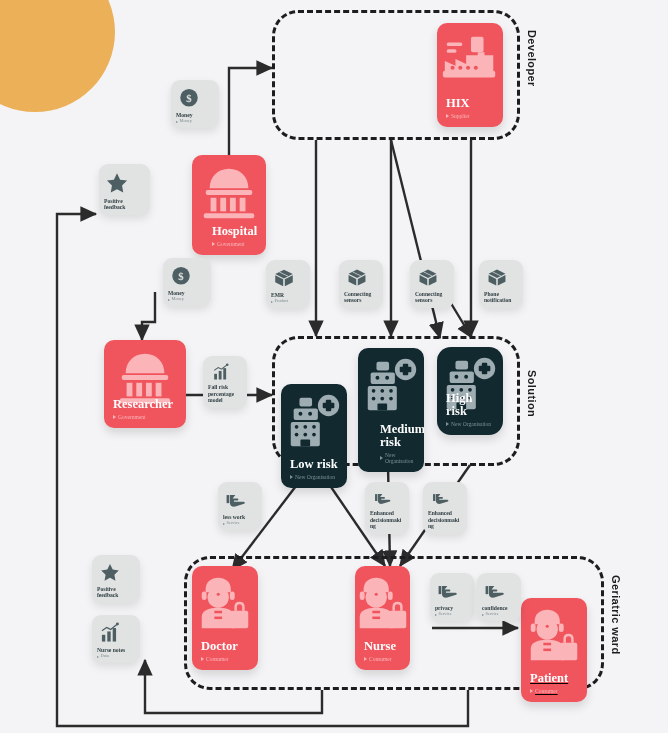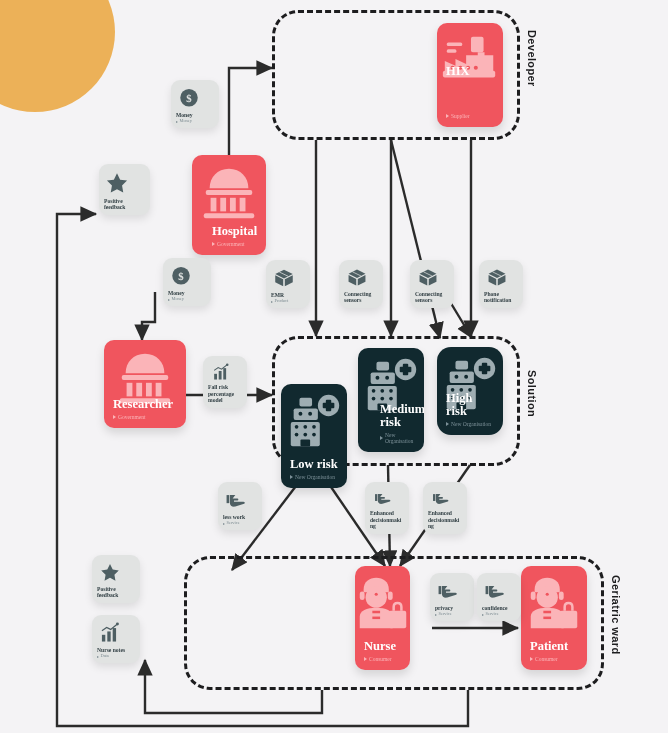--- a/index.html
+++ b/index.html
@@ -176,21 +176,21 @@
       <path d="M468,690 L468,726 L57,726 L57,214 L96,214"></path>
       <path d="M322,690 L322,713 L145,713 L145,672 L145,660"></path>
     </g>
   </svg>
 
   <div class="group" style="left:272px; top:10px; width:248px; height:130px;"></div>
   <div class="group-label" style="left:526px; top:30px;">Developer</div>
 
 
 
-  <div class="card actor" style="left:437px; top:23px; width:66px; height:104px;gap:32px;">
+  <div class="card actor" style="left:437px; top:23px; width:66px; height:104px;">
     <svg class="big-icon" viewBox="0 0 64 64">
       <g fill="#fbb4b8">
         <rect x="8" y="14" width="16" height="3.6" rx="1.6"></rect>
         <rect x="8" y="21" width="10" height="3.6" rx="1.6"></rect>
         <rect x="33" y="8" width="13" height="16" rx="2"></rect>
         <path d="M6 44 L6 33 L17 38 L17 31 L28 36 L28 27 L40 27 L40 24 L47 24 L47 27 L56 27 L56 44 Z"></path>
         <rect x="4" y="43" width="54" height="7" rx="2"></rect>
       </g>
       <g fill="#f0555e">
         <circle cx="14" cy="40" r="2.1"></circle>
@@ -269,21 +269,21 @@
         <rect x="18" y="51" width="10" height="7" rx="1"></rect>
       </g>
     </svg>
     <div class="ctitle">Low risk</div>
     <div class="csub">
         <span class="tri"></span>
         <span>New Organisation</span>
       </div>
   </div>
 
-  <div class="card solution" style="left:358px; top:348px; width:66px; height:104px;padding-left:22px;">
+  <div class="card solution" style="left:358px; top:348px; width:66px; height:124px;padding-left:22px;">
     <svg class="big-icon" viewBox="0 0 64 64">
       <g fill="#9eadb2">
         <rect x="17" y="8" width="13" height="9" rx="2"></rect>
         <rect x="11" y="19" width="25" height="12" rx="2"></rect>
         <rect x="8" y="33" width="30" height="25" rx="2"></rect>
         <circle cx="47" cy="16" r="11"></circle>
       </g>
       <g fill="#11292f">
         <rect x="44.2" y="10" width="5.6" height="12" rx="1"></rect>
         <rect x="41" y="13.2" width="12" height="5.6" rx="1"></rect>
@@ -330,62 +330,85 @@
     <div class="ctitle">High risk</div>
     <div class="csub">
         <span class="tri"></span>
         <span>New Organisation</span>
       </div>
   </div>
 
   <div class="group" style="left:184px; top:556px; width:420px; height:134px;"></div>
   <div class="group-label" style="left:610px; top:575px;">Geriatric ward</div>
 
-
-  <div class="card actor" style="left:355px; top:566px; width:55px; height:104px;">
+  <div class="card actor" style="left:192px; top:566px; width:66px; height:104px;">
     <svg class="big-icon" viewBox="0 0 64 64">
       <g fill="#fbb4b8">
         <path d="M12 18 C12 10 18 6 25 6 C32 6 38 10 38 18 L38 21 L12 21 Z"></path>
         <circle cx="25" cy="26" r="11"></circle>
         <rect x="8" y="20" width="5" height="9" rx="2.5"></rect>
         <rect x="37" y="20" width="5" height="9" rx="2.5"></rect>
         <path d="M8 58 L8 46 C8 40 15 37 25 37 C35 37 42 40 42 46 L42 58 Z"></path>
         <rect x="38" y="40" width="18" height="18" rx="2"></rect>
         <path d="M43 40 L43 36 C43 33 45 32 47 32 C49 32 51 33 51 36 L51 40" fill="none" stroke="#fbb4b8" stroke-width="2.6"></path>
       </g>
       <g fill="#f0555e">
         <rect x="21" y="40" width="8" height="2.6"></rect>
         <rect x="21" y="46" width="8" height="2.6"></rect>
         <circle cx="25" cy="23" r="1.6"></circle>
       </g>
     </svg>
-    <div class="ctitle">Nurse</div>
+    <div class="ctitle">Doctor</div>
     <div class="csub">
         <span class="tri"></span>
         <span>Consumer</span>
       </div>
   </div>
 
-  <div class="card actor" style="left:521px; top:566px; width:66px; height:104px;">
+  <div class="card actor" style="left:355px; top:566px; width:55px; height:104px;">
     <svg class="big-icon" viewBox="0 0 64 64">
       <g fill="#fbb4b8">
         <path d="M12 18 C12 10 18 6 25 6 C32 6 38 10 38 18 L38 21 L12 21 Z"></path>
         <circle cx="25" cy="26" r="11"></circle>
         <rect x="8" y="20" width="5" height="9" rx="2.5"></rect>
         <rect x="37" y="20" width="5" height="9" rx="2.5"></rect>
         <path d="M8 58 L8 46 C8 40 15 37 25 37 C35 37 42 40 42 46 L42 58 Z"></path>
         <rect x="38" y="40" width="18" height="18" rx="2"></rect>
         <path d="M43 40 L43 36 C43 33 45 32 47 32 C49 32 51 33 51 36 L51 40" fill="none" stroke="#fbb4b8" stroke-width="2.6"></path>
       </g>
       <g fill="#f0555e">
         <rect x="21" y="40" width="8" height="2.6"></rect>
         <rect x="21" y="46" width="8" height="2.6"></rect>
         <circle cx="25" cy="23" r="1.6"></circle>
       </g>
     </svg>
+    <div class="ctitle">Nurse</div>
+    <div class="csub">
+        <span class="tri"></span>
+        <span>Consumer</span>
+      </div>
+  </div>
+
+  <div class="card actor" style="left:521px; top:598px; width:66px; height:104px;text-decoration:underline;">
+    <svg class="big-icon" viewBox="0 0 64 64">
+      <g fill="#fbb4b8">
+        <path d="M12 18 C12 10 18 6 25 6 C32 6 38 10 38 18 L38 21 L12 21 Z"></path>
+        <circle cx="25" cy="26" r="11"></circle>
+        <rect x="8" y="20" width="5" height="9" rx="2.5"></rect>
+        <rect x="37" y="20" width="5" height="9" rx="2.5"></rect>
+        <path d="M8 58 L8 46 C8 40 15 37 25 37 C35 37 42 40 42 46 L42 58 Z"></path>
+        <rect x="38" y="40" width="18" height="18" rx="2"></rect>
+        <path d="M43 40 L43 36 C43 33 45 32 47 32 C49 32 51 33 51 36 L51 40" fill="none" stroke="#fbb4b8" stroke-width="2.6"></path>
+      </g>
+      <g fill="#f0555e">
+        <rect x="21" y="40" width="8" height="2.6"></rect>
+        <rect x="21" y="46" width="8" height="2.6"></rect>
+        <circle cx="25" cy="23" r="1.6"></circle>
+      </g>
+    </svg>
     <div class="ctitle">Patient</div>
     <div class="csub">
         <span class="tri"></span>
         <span>Consumer</span>
       </div>
   </div>
 
   <div class="chip" style="left:171px; top:80px; width:48px; height:48px;">
     <svg class="chip-icon" viewBox="0 0 32 32">
       <circle cx="16" cy="16" r="13" fill="#4e5f63"></circle>

